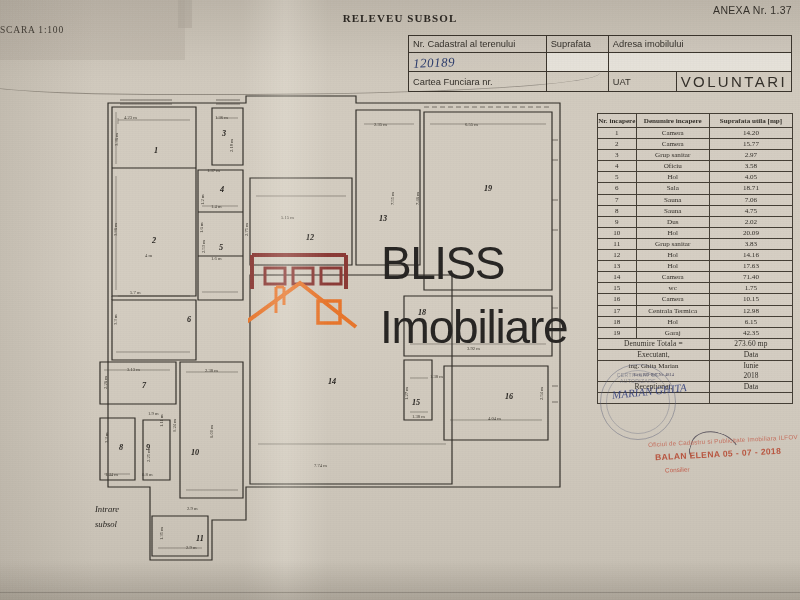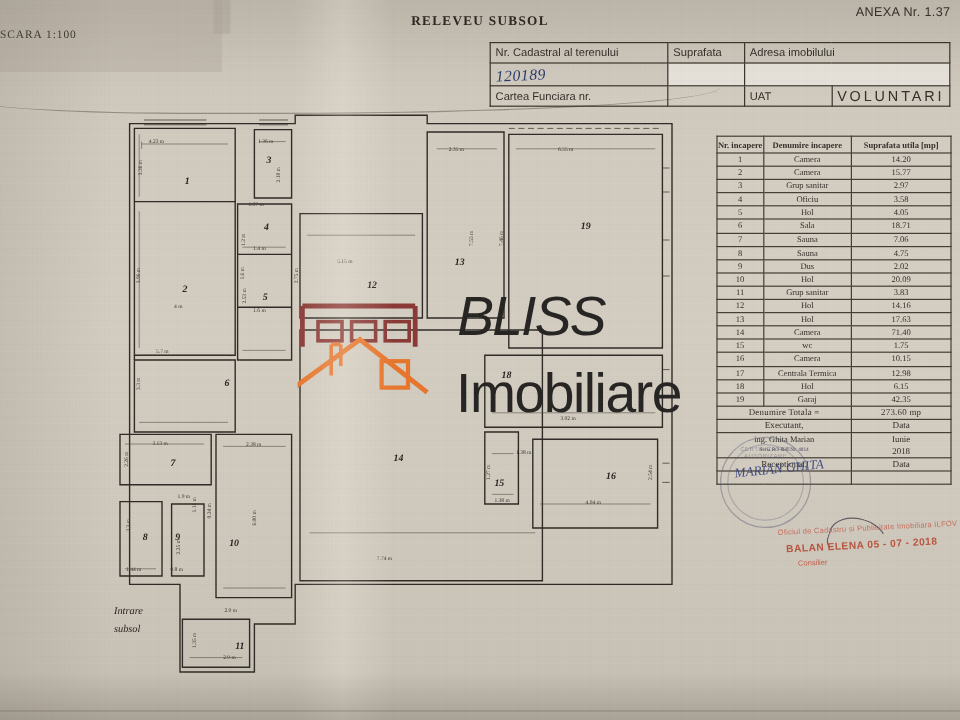--- a/index.html
+++ b/index.html
@@ -91,21 +91,21 @@
     font-size:9.3px;color:#332f29;
     background:rgba(255,255,255,.045);
   }
   #hdr-table td{
     border:1px solid #3a342c;
     padding:1px 4px;
     vertical-align:middle;
     height:14px;
   }
   .hdr-blank{background:rgba(248,246,240,.55);}
-  .uat-val{letter-spacing:2.4px;font-size:12px;margin-top:31px;}
+  .uat-val{letter-spacing:2.4px;font-size:15px;margin-top:31px;}
   .handwrite{
     font-family:"Liberation Serif",serif;
     font-style:italic;font-size:13px;color:#2a3a6b;
     letter-spacing:.5px;
     transform:rotate(-2.5deg) translateY(1px);
     display:inline-block;
   }
 
   
   #room-table{
@@ -203,21 +203,20 @@
   
   #logo{
     position:absolute;left:248px;top:243px;pointer-events:none;
   }
   .logo-txt{
     position:absolute;left:133px;top:-2px;
     font-family:"Liberation Sans",sans-serif;
     font-size:46px;font-weight:300;color:#272523;
     letter-spacing:-1.5px;line-height:.96;
     white-space:nowrap;
-    font-style:italic;
   }
   .logo-txt2{
     position:absolute;left:132px;top:46px;
     font-family:"Liberation Sans",sans-serif;
     font-size:46px;font-weight:300;color:#272523;
     letter-spacing:-1.2px;line-height:.96;
     white-space:nowrap;
     margin-top:16px;
   }
 </style>

